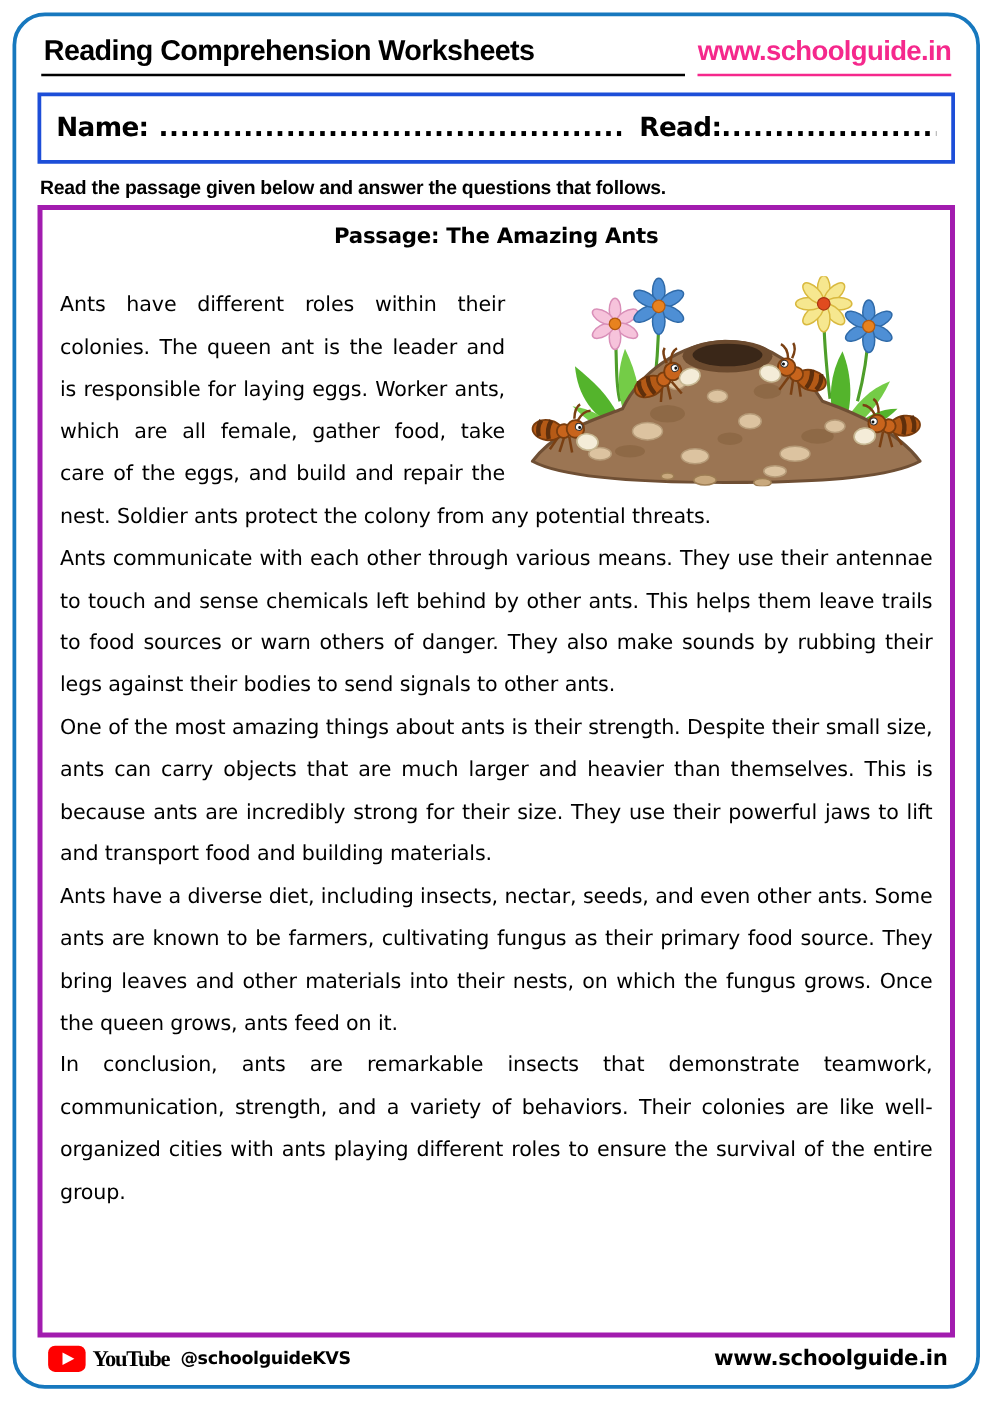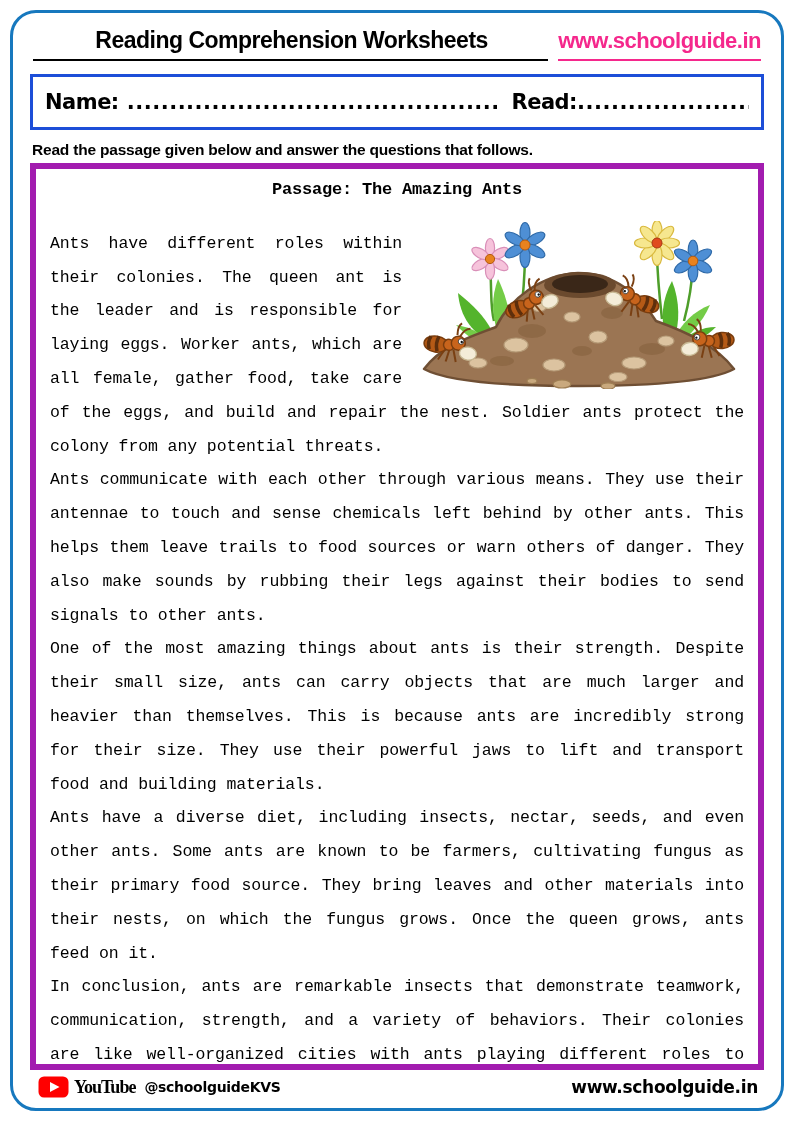--- a/index.html
+++ b/index.html
@@ -6,21 +6,21 @@
   body{width:794px;height:1123px;position:relative;font-family:"DejaVu Sans","Liberation Sans",sans-serif;color:#000;}
   .page{
     position:absolute;left:10px;top:10px;right:10px;bottom:12px;
     border:3px solid #1778BE;border-radius:26px;
     box-sizing:border-box;
     padding:12px 17px 6px 17px;
     display:flex;flex-direction:column;
     background:#fff;overflow:hidden;
   }
   
-  .header-row{display:flex;align-items:flex-end;margin:2px 3px 0 3px;text-align:center;}
+  .header-row{display:flex;align-items:flex-end;margin:2px 3px 0 3px;}
   .doc-title{
     flex:1;font-family:"Liberation Sans",sans-serif;
     font-size:23px;font-weight:700;letter-spacing:-0.5px;
     border-bottom:2.5px solid #000;padding:0 0 5px 2px;white-space:nowrap;
   }
   .site-link{
     font-family:"Liberation Sans",sans-serif;
     font-size:22px;font-weight:700;letter-spacing:-0.5px;
     color:#F5288C;border-bottom:2.5px solid #F5288C;
     padding-bottom:5px;margin-left:10px;white-space:nowrap;cursor:pointer;
@@ -36,22 +36,22 @@
   .nd-dots{overflow:hidden;letter-spacing:0.5px;}
   .nd-dots.name{flex:1 1 auto;margin:0 14px 0 8px;}
   .nd-dots.date{flex:0 0 172px;}
   
   .instruction{
     font-family:"Liberation Sans",sans-serif;
     font-size:15.5px;font-weight:700;margin:11px 2px 4px 2px;letter-spacing:-0.2px;
   }
   
   .passage-box{
-    flex:1 1 auto;border:6px solid #a21caf;
-    padding:9px 14px 6px 14px;overflow:hidden;font-family:Liberation Mono, monospace;
+    flex:1 1 auto;border:4px solid #a21caf;
+    padding:9px 14px 6px 14px;overflow:hidden;
   }
   .passage-title{
     text-align:center;font-size:17px;font-weight:700;
     margin:2px 0 28px 0;letter-spacing:-0.2px;
   }
   .illo{float:right;width:332px;height:168px;margin:-6px 0 4px 10px;}
   .paras p{
     margin:0;font-size:16.5px;line-height:33.8px;
     text-align:justify;letter-spacing:-0.1px;
   }

